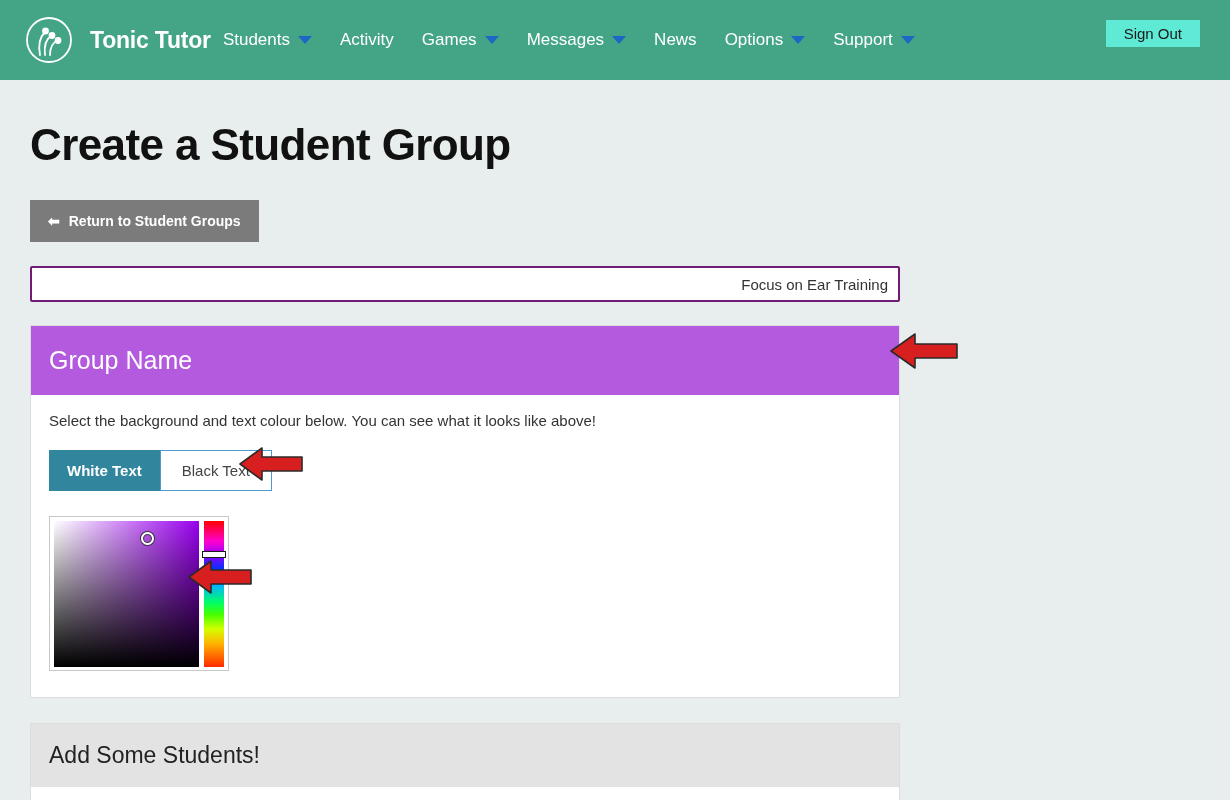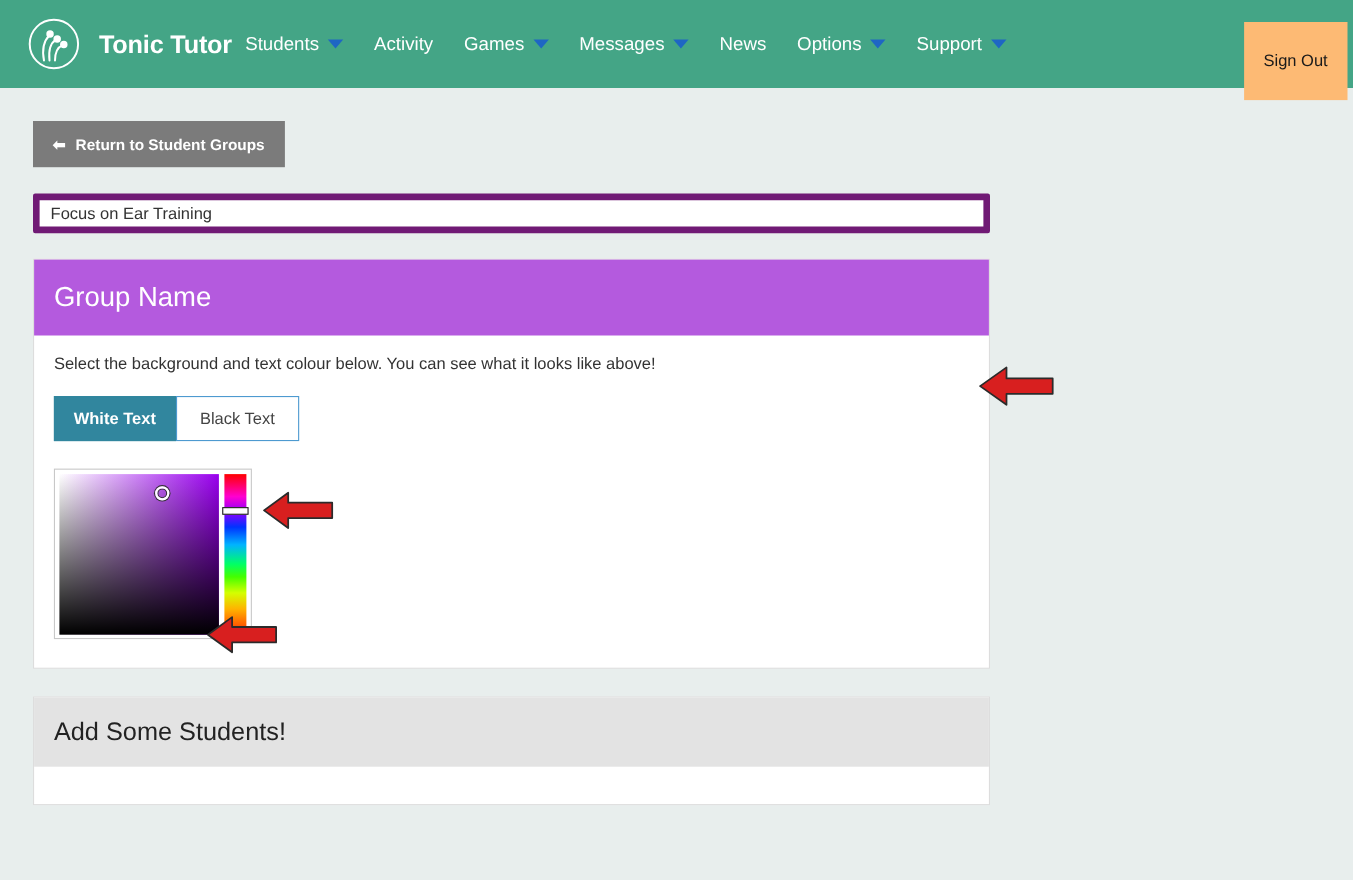--- a/index.html
+++ b/index.html
@@ -47,26 +47,26 @@
   .nav-item .label { }
   .caret {
     width: 0; height: 0;
     margin-left: 8px;
     border-left: 7px solid transparent;
     border-right: 7px solid transparent;
     border-top: 8px solid #1e66c4;
   }
   .signout {
     position: absolute;
-    right: 5px;
+    right: 30px;
     top: 20px;
-    background: #fdba74;
+    background: #5eead4;
     color: #1a1a1a;
     font-size: 15px;
-    padding: 27px 18px;
+    padding: 5px 18px;
     border: none;
     cursor: pointer;
     font-family: "Liberation Sans", sans-serif;
   }
 
   
   .page { padding: 0 0 0 30px; }
   .page-title {
     font-size: 44px;
     font-weight: bold;
@@ -92,23 +92,24 @@
 
   .name-input {
     display: block;
     width: 870px;
     height: 36px;
     margin-top: 24px;
     padding: 6px 10px;
     font-size: 15px;
     color: #333333;
     background: #ffffff;
-    border: 6px solid #701a75;
+    border: 2px solid #701a75;
     border-radius: 2px;
     font-family: "Liberation Sans", sans-serif;
+    text-align: right;
   }
 
   
   .card {
     width: 870px;
     margin-top: 23px;
     background: #ffffff;
     border: 1px solid #dddddd;
   }
   .card-header-purple {
@@ -275,20 +276,21 @@
       <span class="caret"></span>
     </div>
 
   </div>
 
   <button class="signout">Sign Out</button>
 </div>
 
 <div class="page">
 
+  <h1 class="page-title">Create a Student Group</h1>
 
   <button class="return-btn">
     <span class="arrow-left-glyph">⬅</span>
     <span>Return to Student Groups</span>
   </button>
 
   <input class="name-input" type="text" value="Focus on Ear Training" style="">
 
   
   <div class="card">

